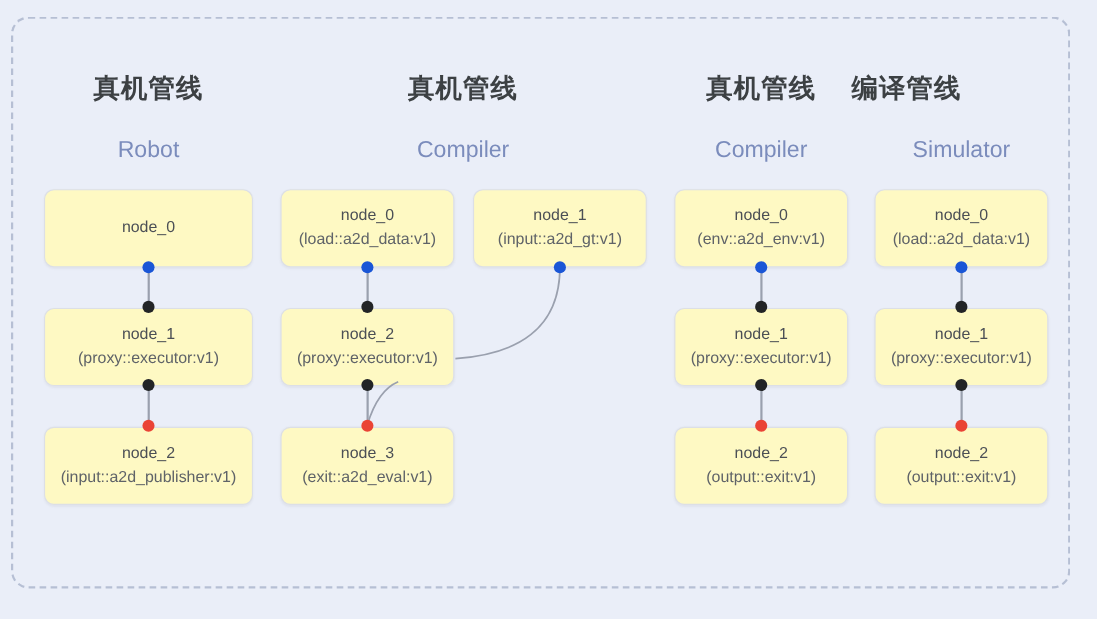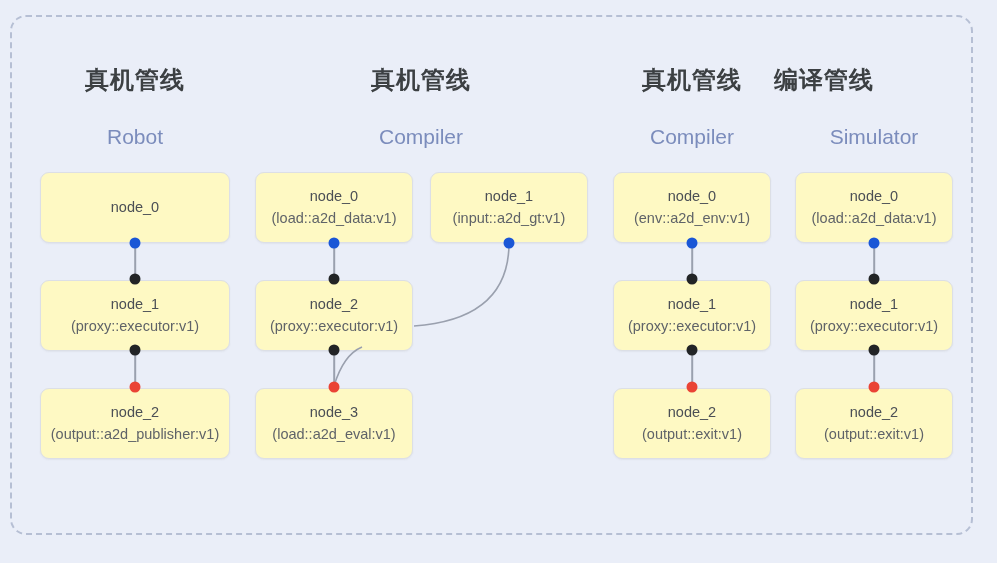--- a/index.html
+++ b/index.html
@@ -144,21 +144,21 @@
   <div class="dot dot-black" style="left:135px; top:279px;"></div>
   <div class="node" style="left:40px; top:280px; width:190px;">
     <div class="node-title">node_1</div>
     <div class="node-sub">(proxy::executor:v1)</div>
   </div>
   <div class="dot dot-black" style="left:135px; top:350px;"></div>
 
   <div class="dot dot-red" style="left:135px; top:387px;"></div>
   <div class="node" style="left:40px; top:388px; width:190px;">
     <div class="node-title">node_2</div>
-    <div class="node-sub">(output::a2d_publisher:v1)</div>
+    <div class="node-sub">(input::a2d_publisher:v1)</div>
   </div>
 
   <div class="link-v" style="left:334px; top:243px; height:36px;"></div>
   <div class="link-v" style="left:334px; top:351px; height:36px;"></div>
 
   <div class="node" style="left:255px; top:172px; width:158px;">
     <div class="node-title">node_0</div>
     <div class="node-sub">(load::a2d_data:v1)</div>
   </div>
   <div class="dot dot-blue" style="left:334px; top:243px;"></div>
@@ -172,21 +172,21 @@
   <div class="dot dot-black" style="left:334px; top:279px;"></div>
   <div class="node" style="left:255px; top:280px; width:158px;">
     <div class="node-title">node_2</div>
     <div class="node-sub">(proxy::executor:v1)</div>
   </div>
   <div class="dot dot-black" style="left:334px; top:350px;"></div>
 
   <div class="dot dot-red" style="left:334px; top:387px;"></div>
   <div class="node" style="left:255px; top:388px; width:158px;">
     <div class="node-title">node_3</div>
-    <div class="node-sub">(load::a2d_eval:v1)</div>
+    <div class="node-sub">(exit::a2d_eval:v1)</div>
   </div>
 
   <div class="link-v" style="left:692px; top:243px; height:36px;"></div>
   <div class="link-v" style="left:692px; top:351px; height:36px;"></div>
 
   <div class="node" style="left:613px; top:172px; width:158px;">
     <div class="node-title">node_0</div>
     <div class="node-sub">(env::a2d_env:v1)</div>
   </div>
   <div class="dot dot-blue" style="left:692px; top:243px;"></div>

